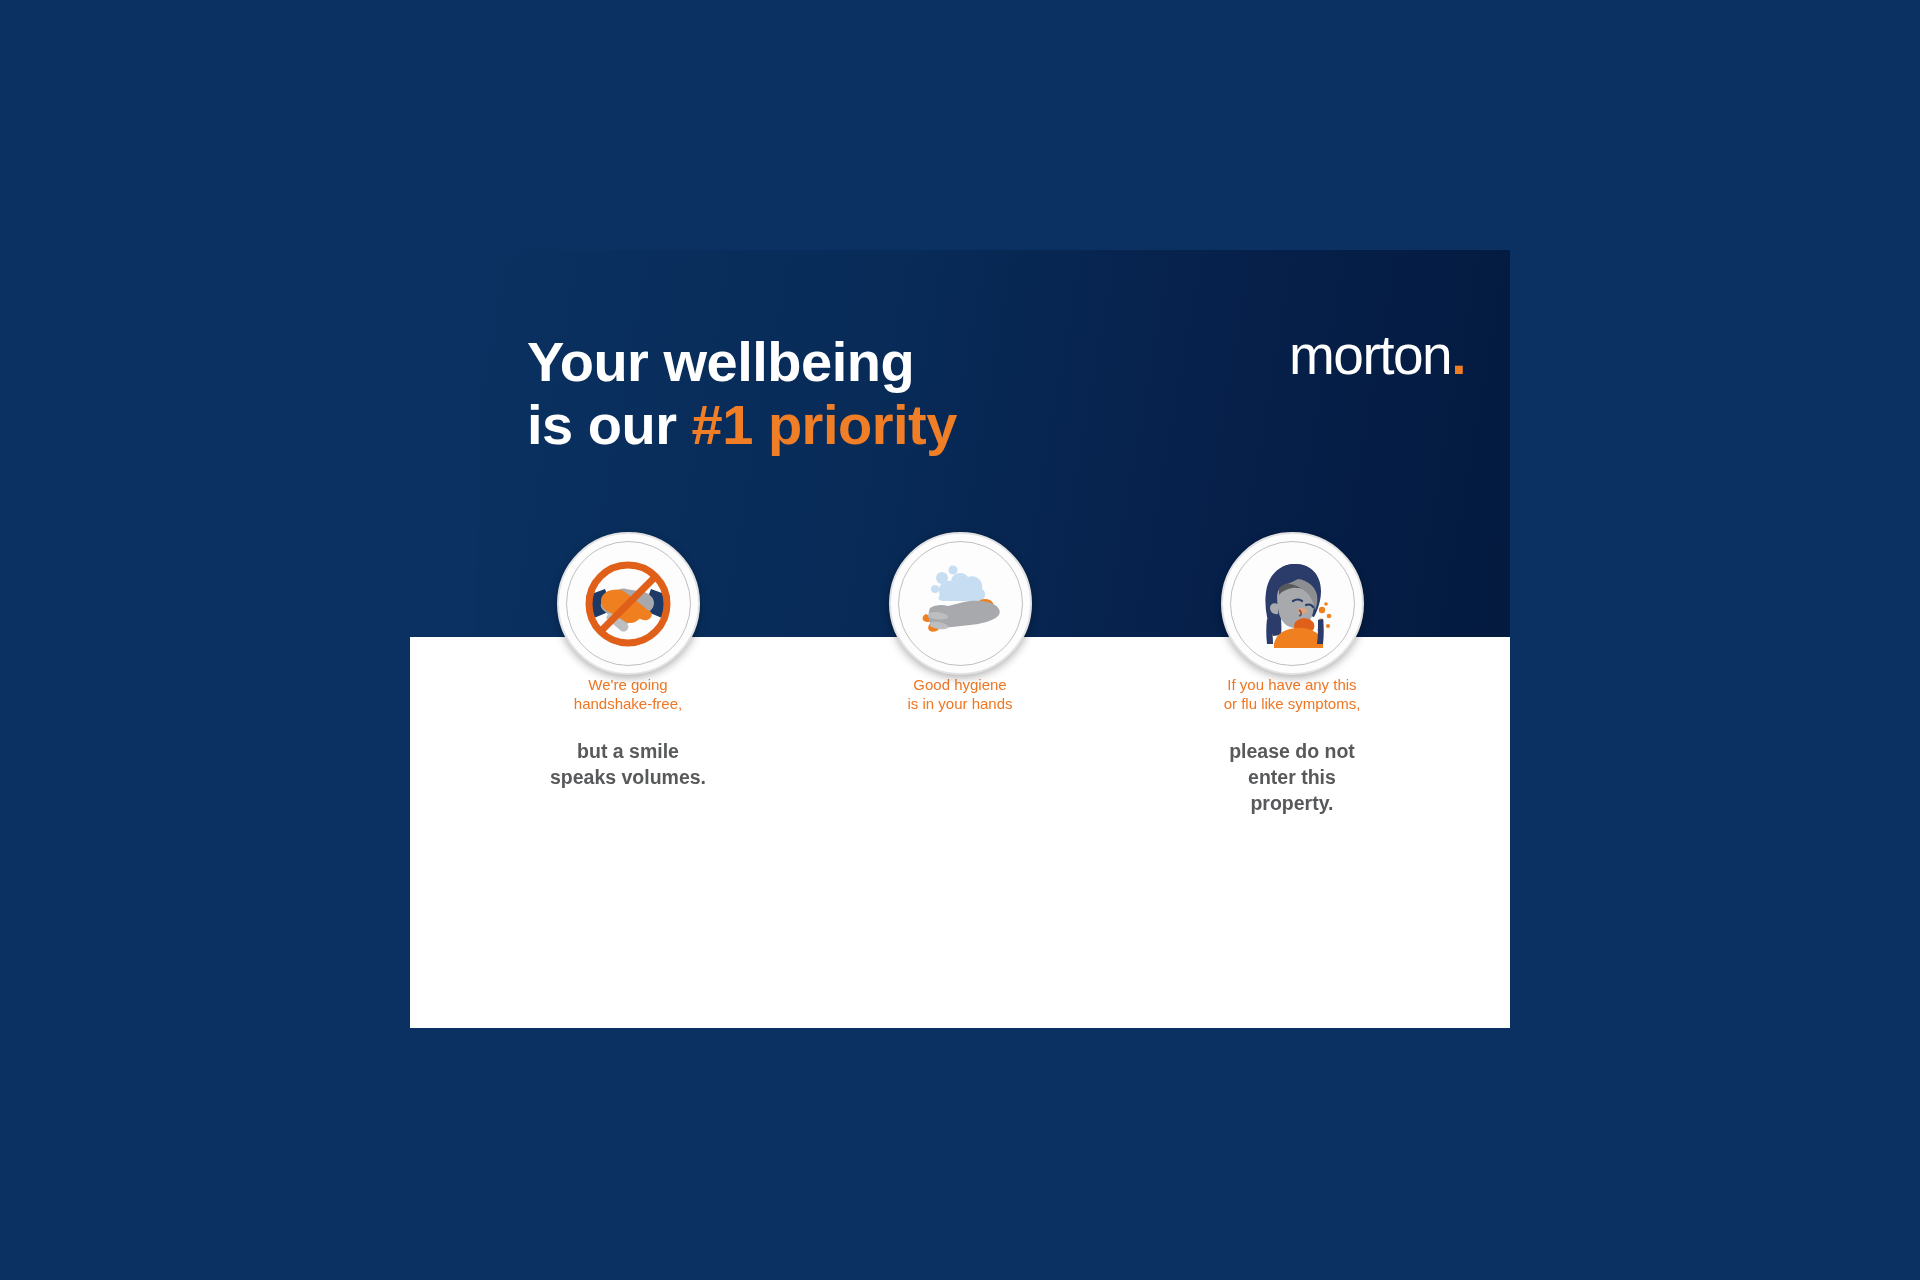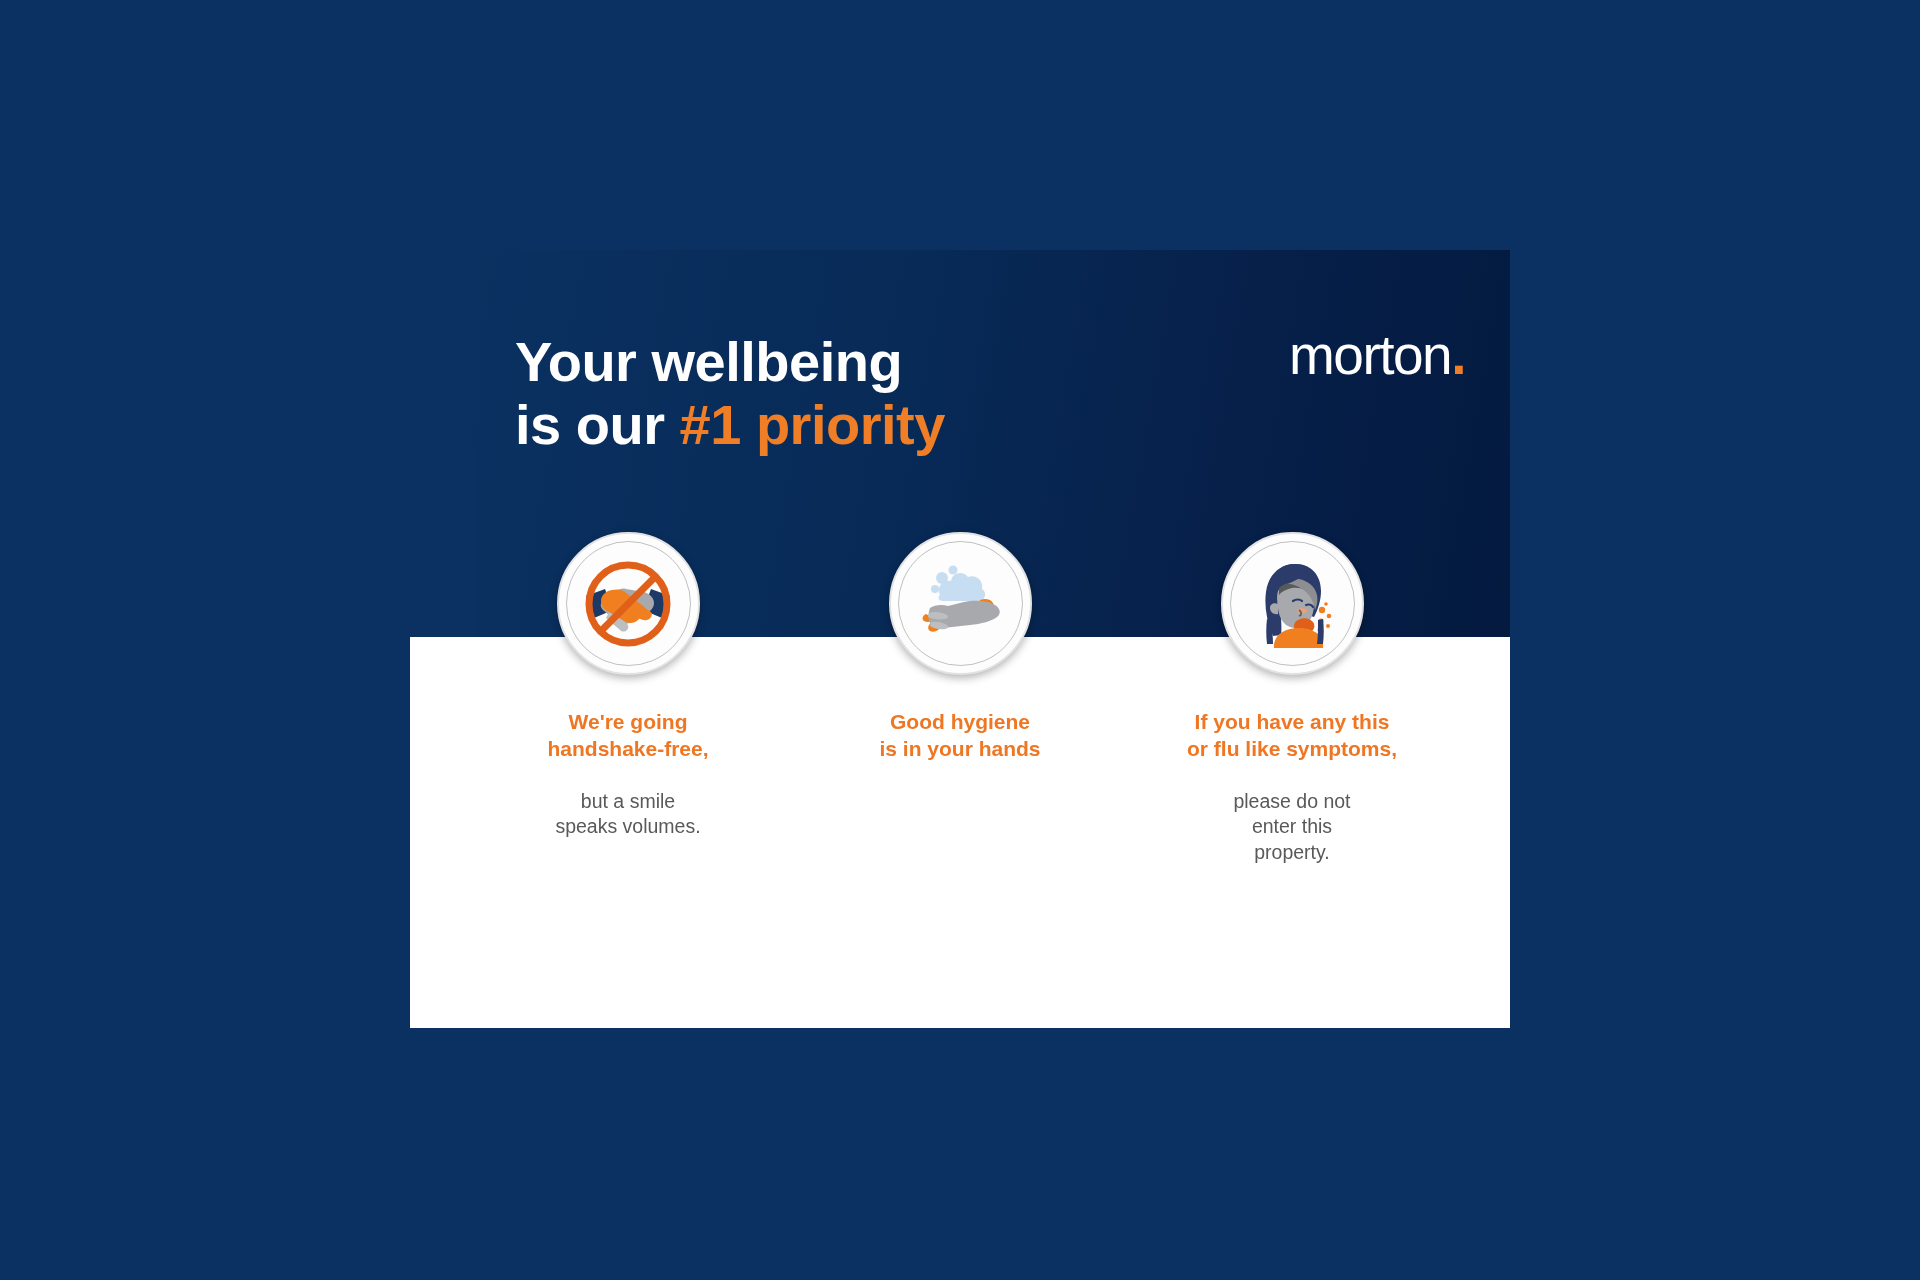--- a/index.html
+++ b/index.html
@@ -38,21 +38,21 @@
     position: absolute;
     left: 65px;
     top: 0;
     width: 1035px;
     height: 387px;
     background: linear-gradient(100deg, #0a3161 0%, #082b58 38%, #06204a 72%, #041a3f 100%);
   }
 
   #hero-title {
     position: absolute;
-    left: 40px;
+    left: 52px;
     top: 80px;
     font-size: 56px;
     font-weight: bold;
     line-height: 1.13;
     color: #ffffff;
     letter-spacing: -0.5px;
     white-space: nowrap;
   }
   #hero-title .accent { color: #f07e26; margin-top: 20px; }
 
@@ -117,34 +117,33 @@
     position: absolute;
     inset: 7px;
     border-radius: 50%;
     border: 1.5px solid #8d8d8d;
     opacity: .55;
     pointer-events: none;
   }
   .badge svg { display: block; }
 
   .col-heading {
-    margin-top: 34px;
-    font-size: 21px;
-    font-weight: bold;
+    font-size: 15px;
+    font-weight: normal;
     line-height: 1.28;
     color: #ef7622;
     white-space: pre-line;
   }
   .col-body {
     margin-top: 26px;
     font-size: 19.5px;
     line-height: 1.32;
     color: #58595b;
     white-space: pre-line;
-    font-weight: 400;
+    font-weight: 700;
   }
 </style>
 </head>
 <body>
 
 <div id="backdrop"></div>
 
 <div id="poster">
 
   <div id="hero-panel">

